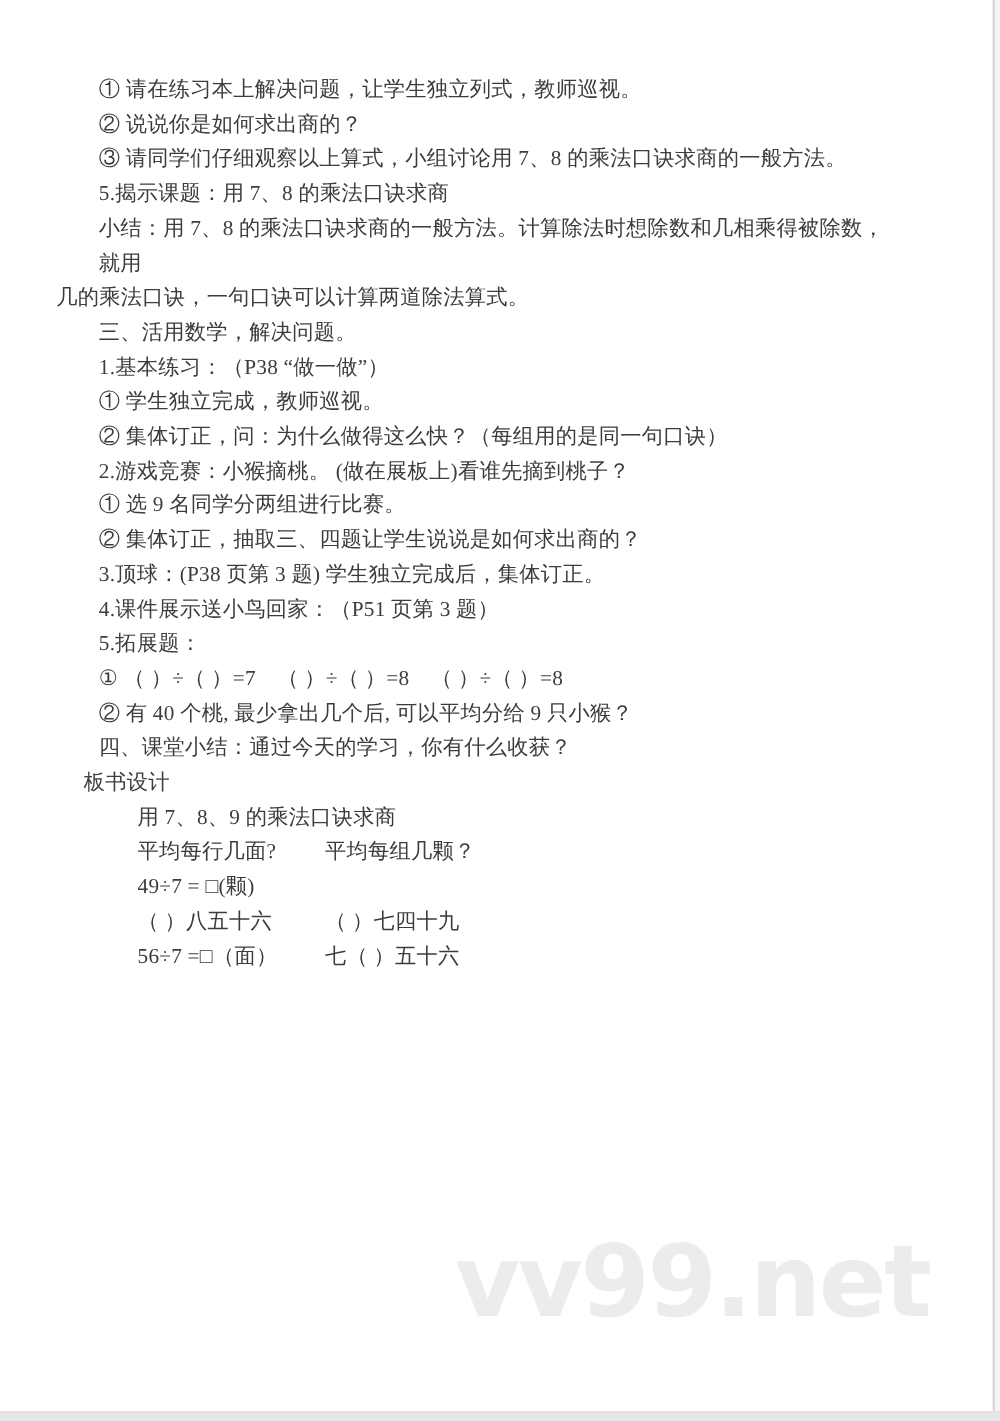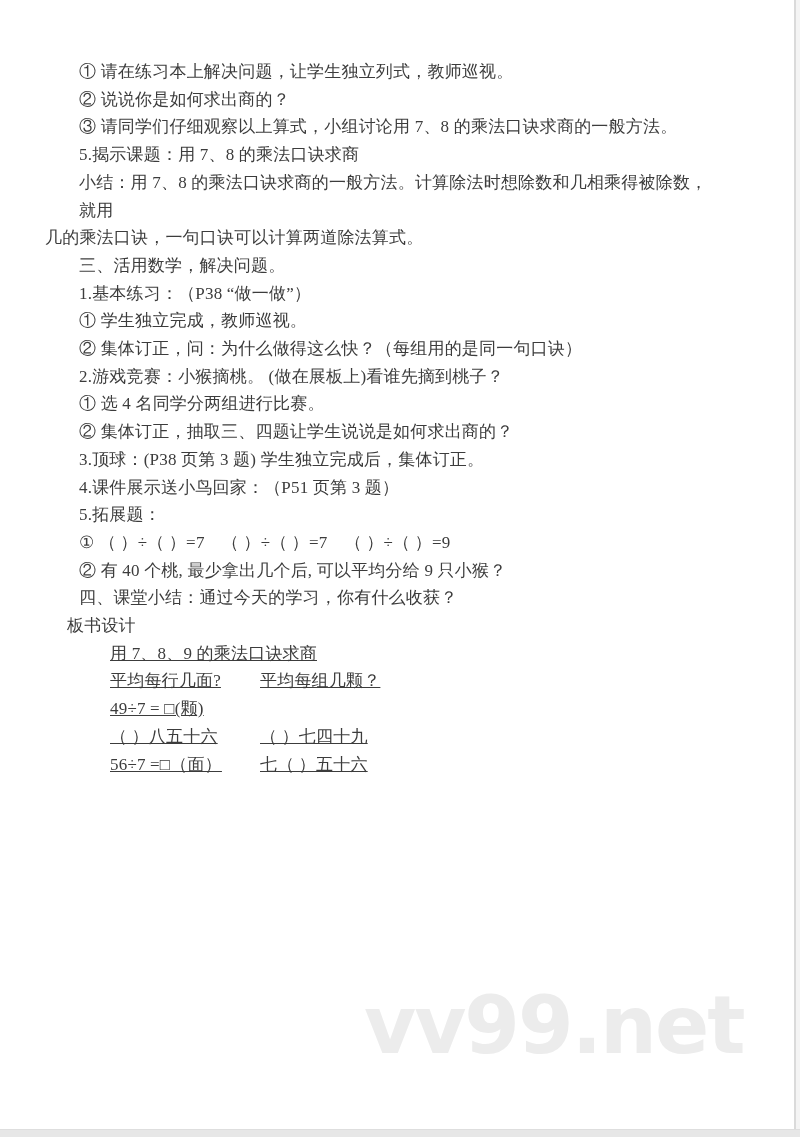--- a/index.html
+++ b/index.html
@@ -19,21 +19,21 @@
     top: 58px; left: 45px;
     width: 676px;
     font-size: 17px;
     line-height: 27.7px;
     color: #3c3c3c;
     letter-spacing: 0.2px;
   }
   .line { margin: 0; white-space: pre-wrap; }
   .i2 { padding-left: 34px; }   
   .i1 { padding-left: 22px; }   
-  .board { padding-left: 65px; display: flex; text-decoration: underline; }
+  .board { padding-left: 65px; display: flex; }
   .board .c1 { flex: 0 0 150px; }
   .watermark {
     position: absolute;
     left: 364px; top: 986px;
     font-family: "DejaVu Sans", sans-serif;
     font-weight: bold;
     font-size: 80px;
     line-height: 1;
     letter-spacing: -2px;
     user-select: none;
@@ -69,26 +69,26 @@
     <p class="line i2">② 说说你是如何求出商的？</p>
     <p class="line i2">③ 请同学们仔细观察以上算式，小组讨论用 7、8 的乘法口诀求商的一般方法。</p>
     <p class="line i2">5.揭示课题：用 7、8 的乘法口诀求商</p>
     <p class="line i2">小结：用 7、8 的乘法口诀求商的一般方法。计算除法时想除数和几相乘得被除数，就用</p>
     <p class="line">几的乘法口诀，一句口诀可以计算两道除法算式。</p>
     <p class="line i2">三、活用数学，解决问题。</p>
     <p class="line i2">1.基本练习：（P38 “做一做”）</p>
     <p class="line i2">① 学生独立完成，教师巡视。</p>
     <p class="line i2">② 集体订正，问：为什么做得这么快？（每组用的是同一句口诀）</p>
     <p class="line i2">2.游戏竞赛：小猴摘桃。 (做在展板上)看谁先摘到桃子？</p>
-    <p class="line i2">① 选 4 名同学分两组进行比赛。</p>
+    <p class="line i2">① 选 9 名同学分两组进行比赛。</p>
     <p class="line i2">② 集体订正，抽取三、四题让学生说说是如何求出商的？</p>
     <p class="line i2">3.顶球：(P38 页第 3 题) 学生独立完成后，集体订正。</p>
     <p class="line i2">4.课件展示送小鸟回家：（P51 页第 3 题）</p>
     <p class="line i2">5.拓展题：</p>
-    <p class="line i2">① （ ）÷（ ）=7　（ ）÷（ ）=7　（ ）÷（ ）=9</p>
+    <p class="line i2">① （ ）÷（ ）=7　（ ）÷（ ）=8　（ ）÷（ ）=8</p>
     <p class="line i2">② 有 40 个桃, 最少拿出几个后, 可以平均分给 9 只小猴？</p>
     <p class="line i2">四、课堂小结：通过今天的学习，你有什么收获？</p>
     <p class="line i1">板书设计</p>
     <p class="line board">用 7、8、9 的乘法口诀求商</p>
     <p class="line board">
       <span class="c1">平均每行几面?</span>
       <span>平均每组几颗？</span>
     </p>
     <p class="line board">
       <span>49÷7 = □(颗)</span>

